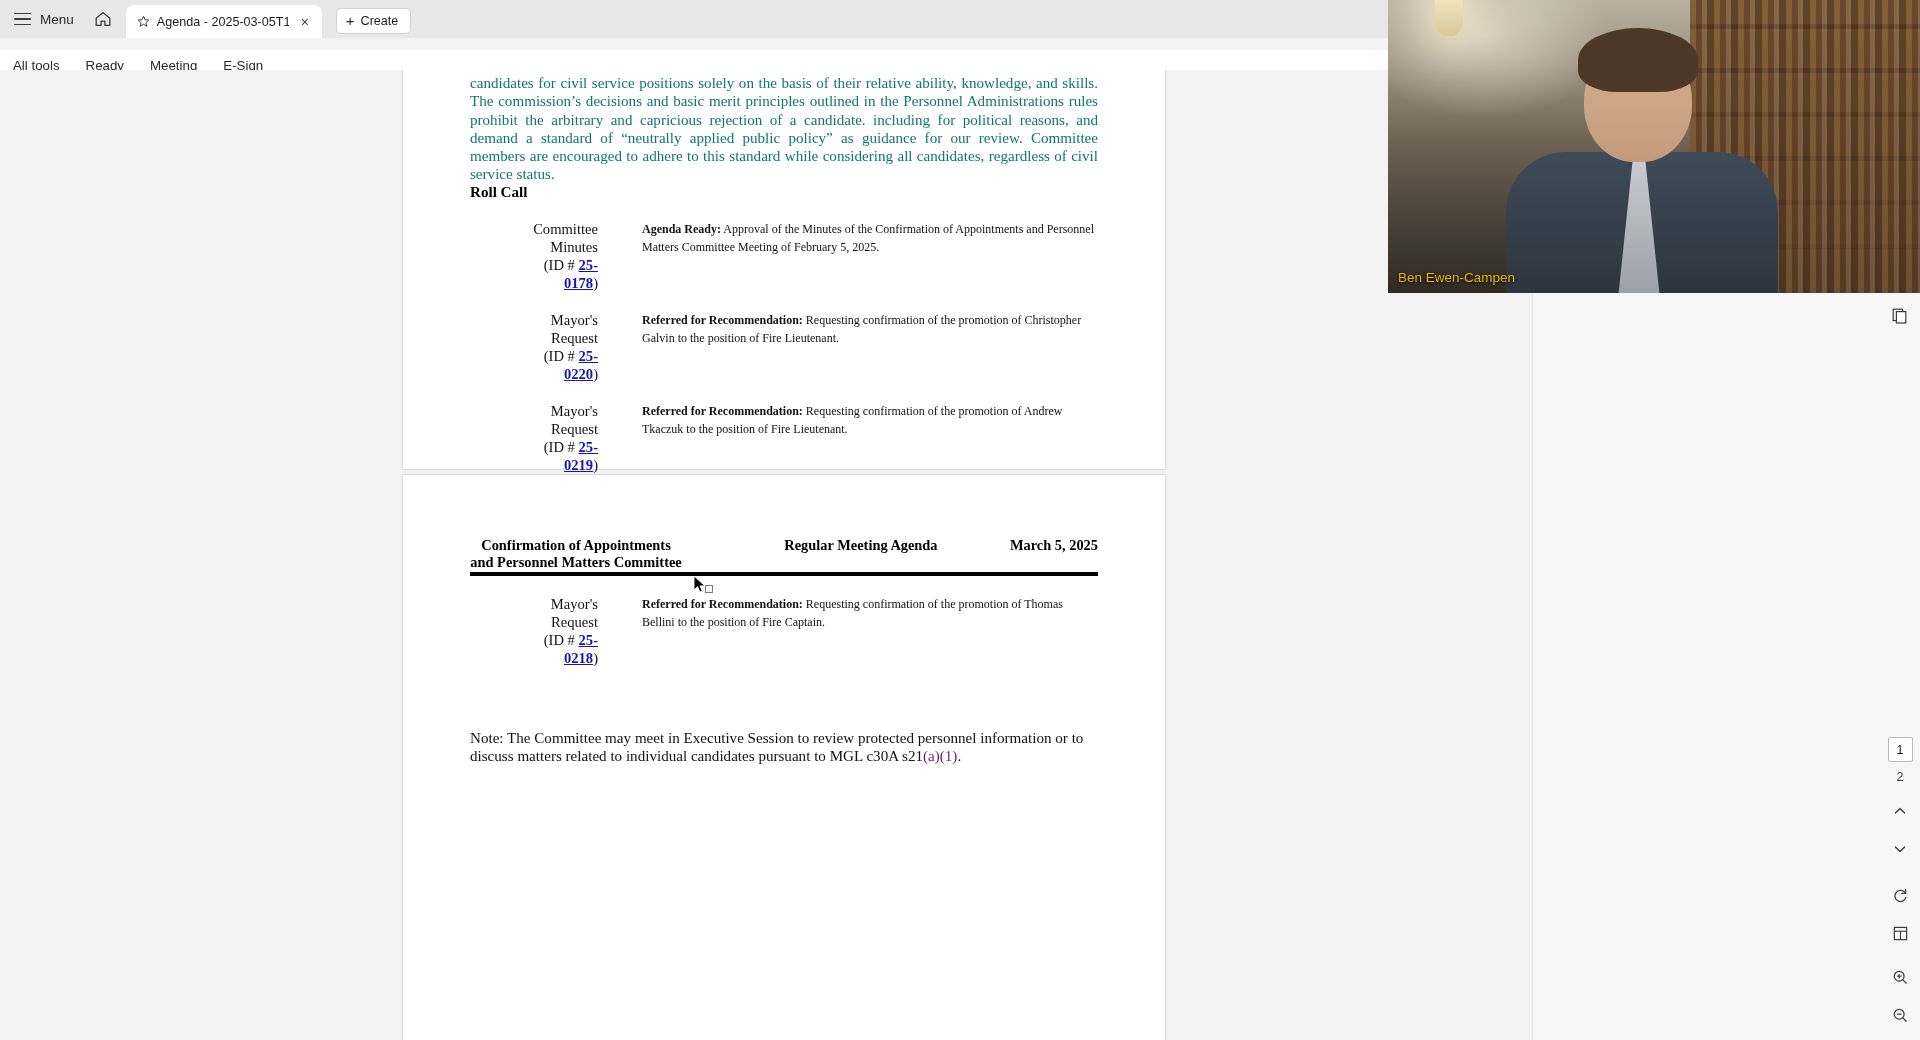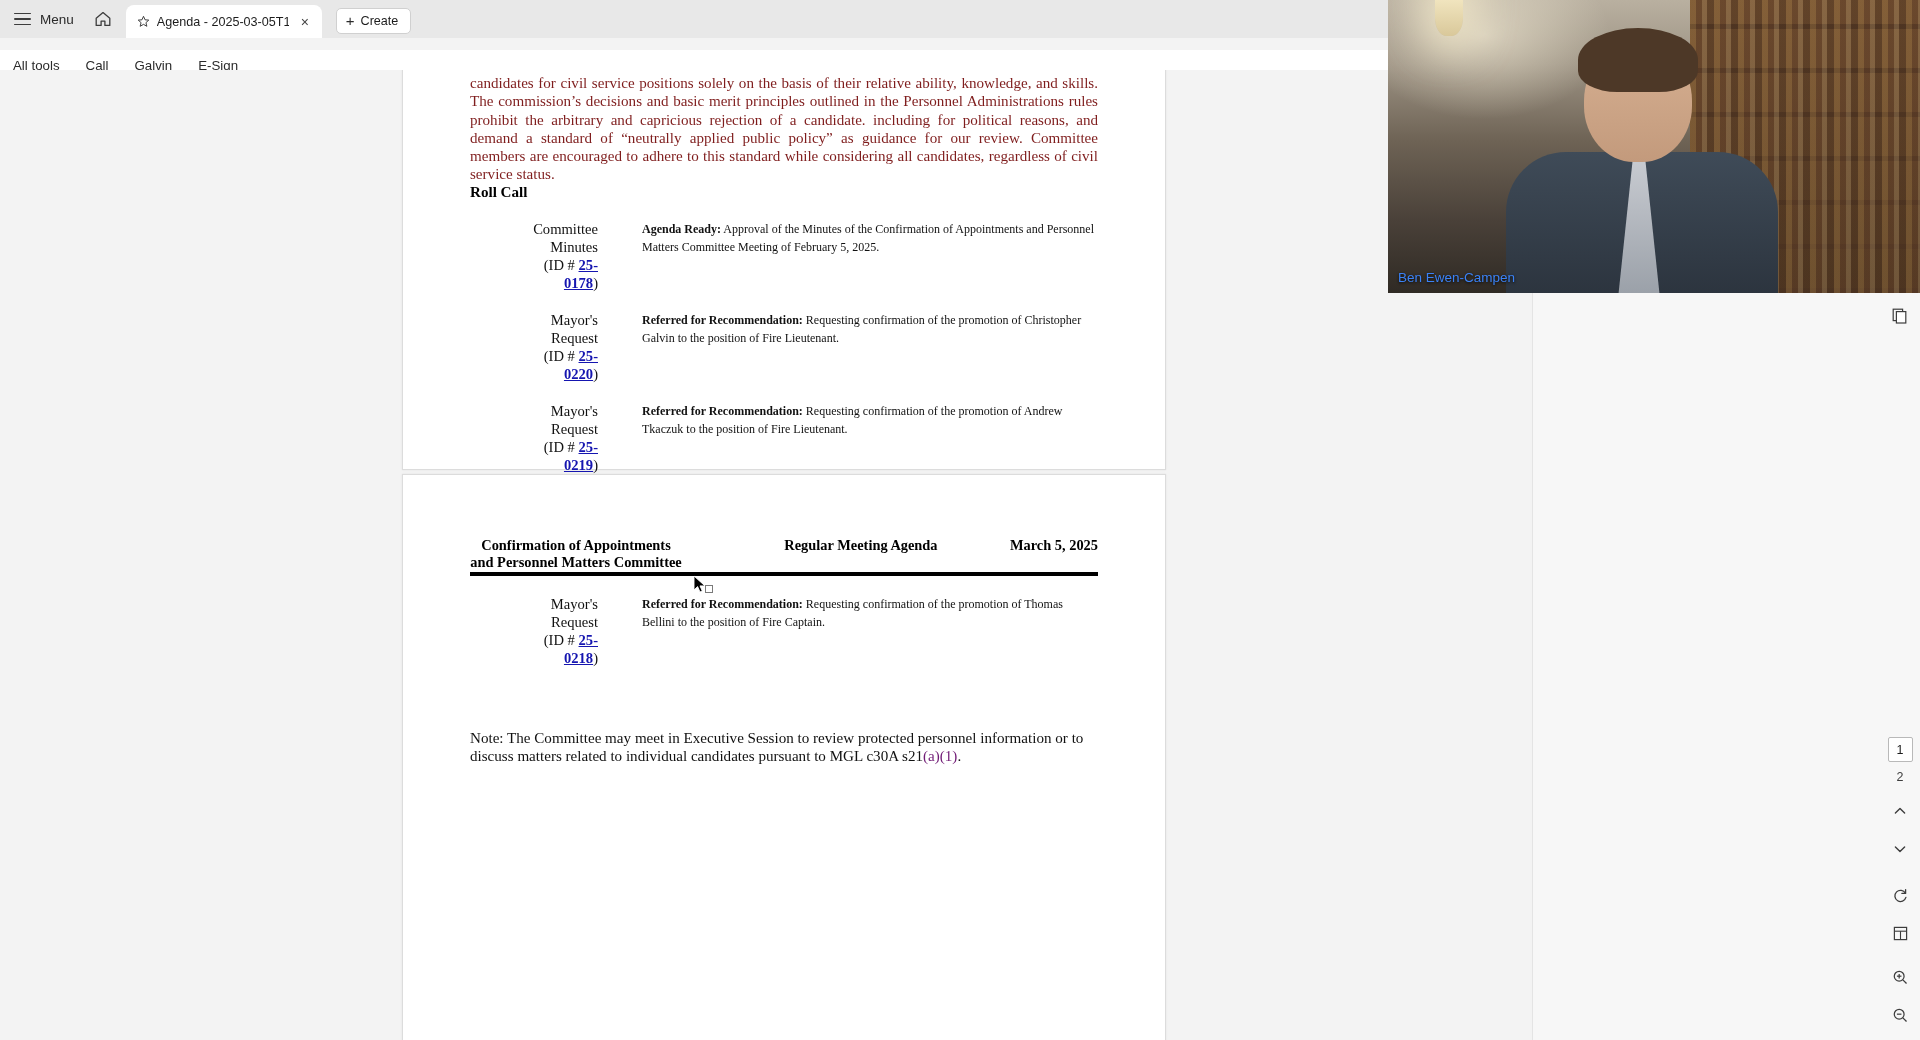--- a/index.html
+++ b/index.html
@@ -99,21 +99,21 @@
     background: #fff; border: 1px solid #dcdcdc;
     box-shadow: 0 0 2px rgba(0,0,0,0.07);
   }
   .page1 { top: -610px; height: 1010px; }
   .page2 { top: 404px; height: 1010px; }
 
   .pgbody { position: absolute; left: 67px; right: 67px; }
 
   .doc-p {
     font-family: "Liberation Serif", serif;
-    font-size: 15.1px; line-height: 18.3px; color: #7f1d1d;
+    font-size: 15.1px; line-height: 18.3px; color: #0f766e;
     text-align: justify;
   }
   .doc-h {
     font-family: "Liberation Serif", serif;
     font-size: 15.1px; font-weight: bold; color: #000;
   }
   .rollcall { }
 
   .item { display: flex; margin-top: 19px; }
   .item-left {
@@ -240,21 +240,21 @@
     background: linear-gradient(180deg, #3f4b58 0%, #2b333d 100%);
     border-radius: 60px 60px 0 0;
   }
   .person-shirt {
     position: absolute; left: 214px; top: 156px; width: 74px; height: 140px;
     background: linear-gradient(180deg, #c9ccd2, #9aa0a8);
     clip-path: polygon(42% 0, 58% 0, 78% 100%, 22% 100%);
   }
   .vid-name {
     position: absolute; left: 10px; bottom: 8px;
-    font-size: 13.5px; color: #3b82f6; text-shadow: 0 1px 3px rgba(0,0,0,0.9);
+    font-size: 13.5px; color: #eab308; text-shadow: 0 1px 3px rgba(0,0,0,0.9);
     font-family: "Liberation Sans", sans-serif;
   }
   .vid-sidebtn {
     position: absolute; right: 8px; top: 302px; width: 26px; height: 26px;
     display: flex; align-items: center; justify-content: center; color: #3d3d3d;
   }
 </style>
 </head>
 <body>
 
@@ -285,22 +285,22 @@
     </div>
 
     <div class="create-btn">
       <span class="plus">+</span>
       <span>Create</span>
     </div>
   </div>
 
   <div class="menubar">
     <div class="menuitem">All tools</div>
-    <div class="menuitem">Call</div>
-    <div class="menuitem">Galvin</div>
+    <div class="menuitem">Ready</div>
+    <div class="menuitem">Meeting</div>
     <div class="menuitem">E-Sign</div>
     <div class="menubar-right">
       <span class="findtext">Find te</span>
     </div>
   </div>
 
   <div class="leftrail">
     <div class="rail-grip"></div>
 
     <div class="railbtn active">

